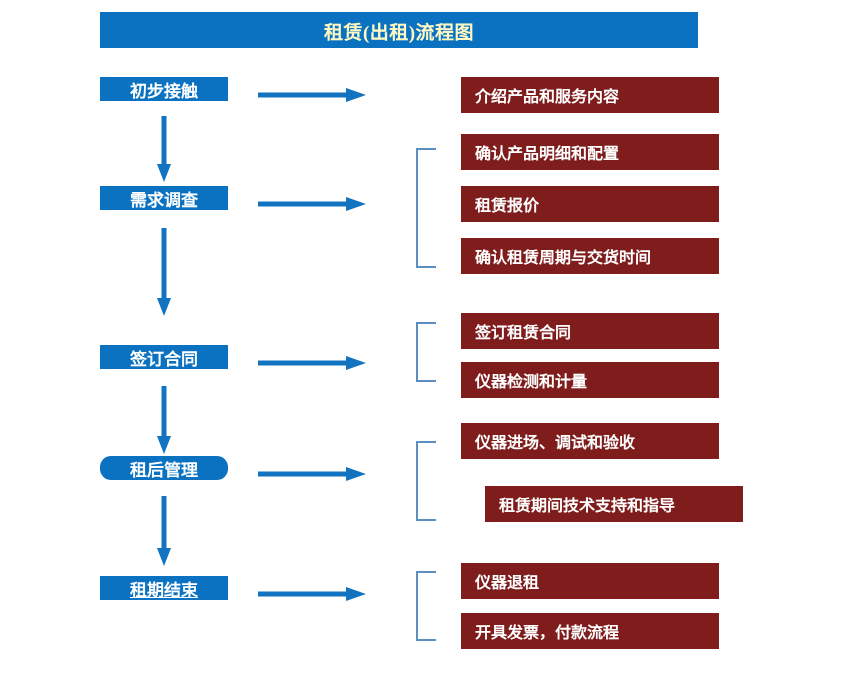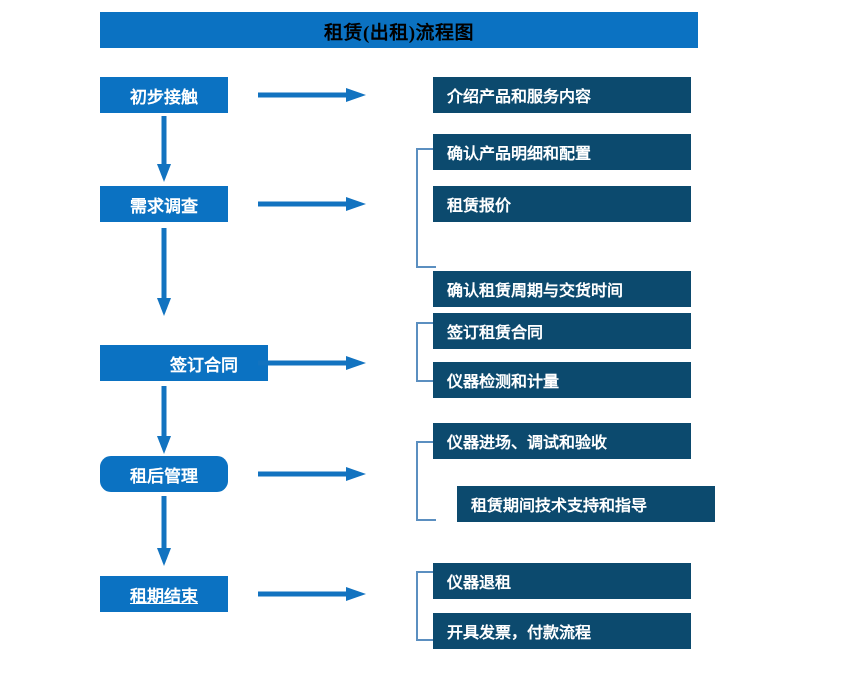--- a/index.html
+++ b/index.html
@@ -21,53 +21,53 @@
   }
 
   
   .title-bar {
     position: absolute;
     left: 100px;
     top: 12px;
     width: 598px;
     height: 36px;
     background: #0B72C2;
-    color: #000000;
+    color: #fef9c3;
     display: flex;
     align-items: center;
     justify-content: center;
     font-size: 19px;
     font-weight: bold;
     letter-spacing: 0.5px;
     white-space: nowrap;
   }
 
   
   .stage-box {
     position: absolute;
     left: 100px;
     width: 128px;
-    height: 36px;
+    height: 24px;
     background: #0B72C2;
     color: #ffffff;
     display: flex;
     align-items: center;
     justify-content: center;
     font-size: 17px;
     font-weight: bold;
     white-space: nowrap;
   }
 
   
   .detail-box {
     position: absolute;
-    left: 433px;
+    left: 461px;
     width: 258px;
     height: 36px;
-    background: #0c4a6e;
+    background: #7f1d1d;
     color: #ffffff;
     display: flex;
     align-items: center;
     justify-content: flex-start;
     padding-left: 14px;
     box-sizing: border-box;
     font-size: 16px;
     font-weight: bold;
     white-space: nowrap;
   }
@@ -119,30 +119,30 @@
   </div>
 
   <div class="bracket" style="left:414px; top:148px;">
     <svg width="24" height="120" viewBox="0 0 24 120">
       <path d="M22 1 L3 1 L3 119 L22 119" fill="none" stroke="#5B8FC0" stroke-width="2"></path>
     </svg>
   </div>
 
   <div class="detail-box" style="top:134px;">确认产品明细和配置</div>
   <div class="detail-box" style="top:186px;">租赁报价</div>
-  <div class="detail-box" style="top:238px;margin-top:33px;">确认租赁周期与交货时间</div>
+  <div class="detail-box" style="top:238px;">确认租赁周期与交货时间</div>
 
   <div class="arrow" style="left:156px; top:228px;">
     <svg width="16" height="88" viewBox="0 0 16 88">
       <line x1="8" y1="0" x2="8" y2="74" stroke="#1273C0" stroke-width="5"></line>
       <polygon points="1,70 15,70 8,88" fill="#1273C0"></polygon>
     </svg>
   </div>
 
-  <div class="stage-box" style="top:345px;padding-left:40px;">签订合同</div>
+  <div class="stage-box" style="top:345px;">签订合同</div>
 
   <div class="arrow" style="left:258px; top:355px;">
     <svg width="108" height="16" viewBox="0 0 108 16">
       <line x1="0" y1="8" x2="92" y2="8" stroke="#1273C0" stroke-width="5"></line>
       <polygon points="88,1 108,8 88,15" fill="#1273C0"></polygon>
     </svg>
   </div>
 
   <div class="bracket" style="left:414px; top:322px;">
     <svg width="24" height="60" viewBox="0 0 24 60">

